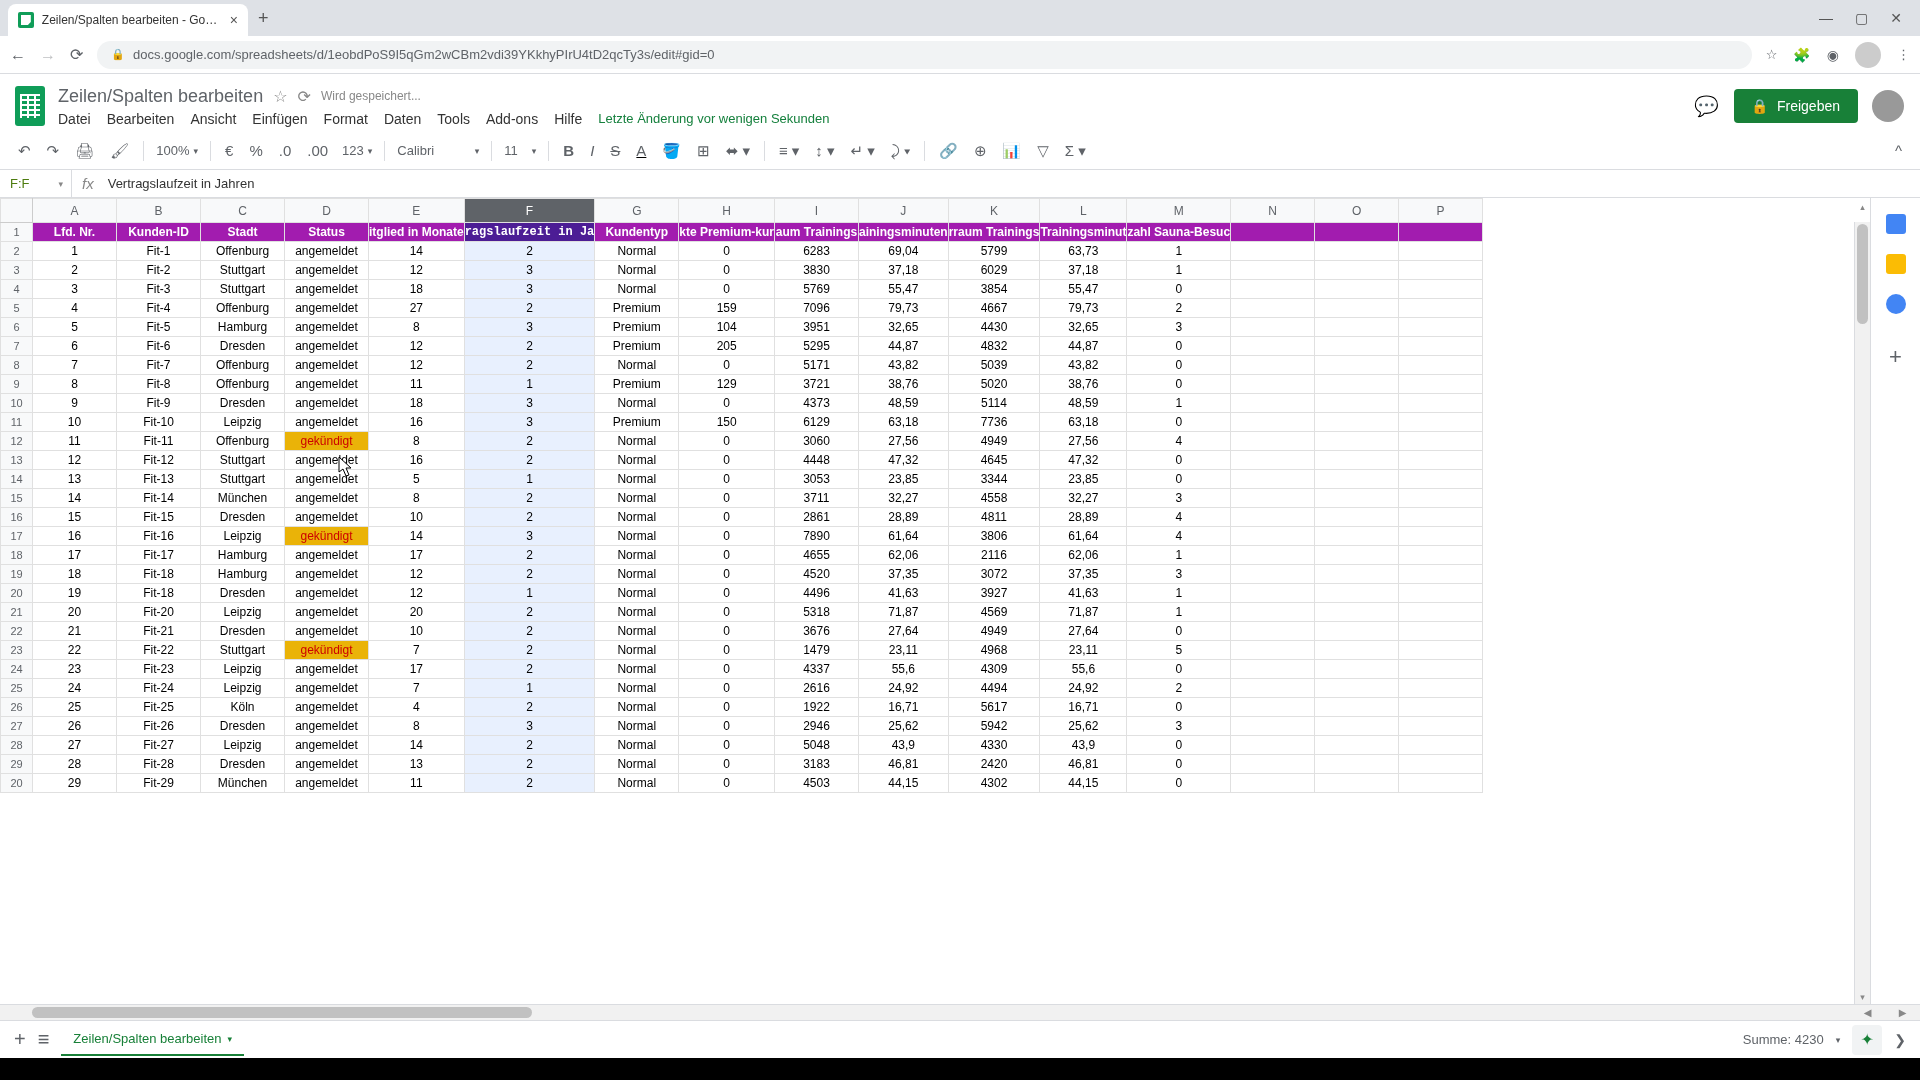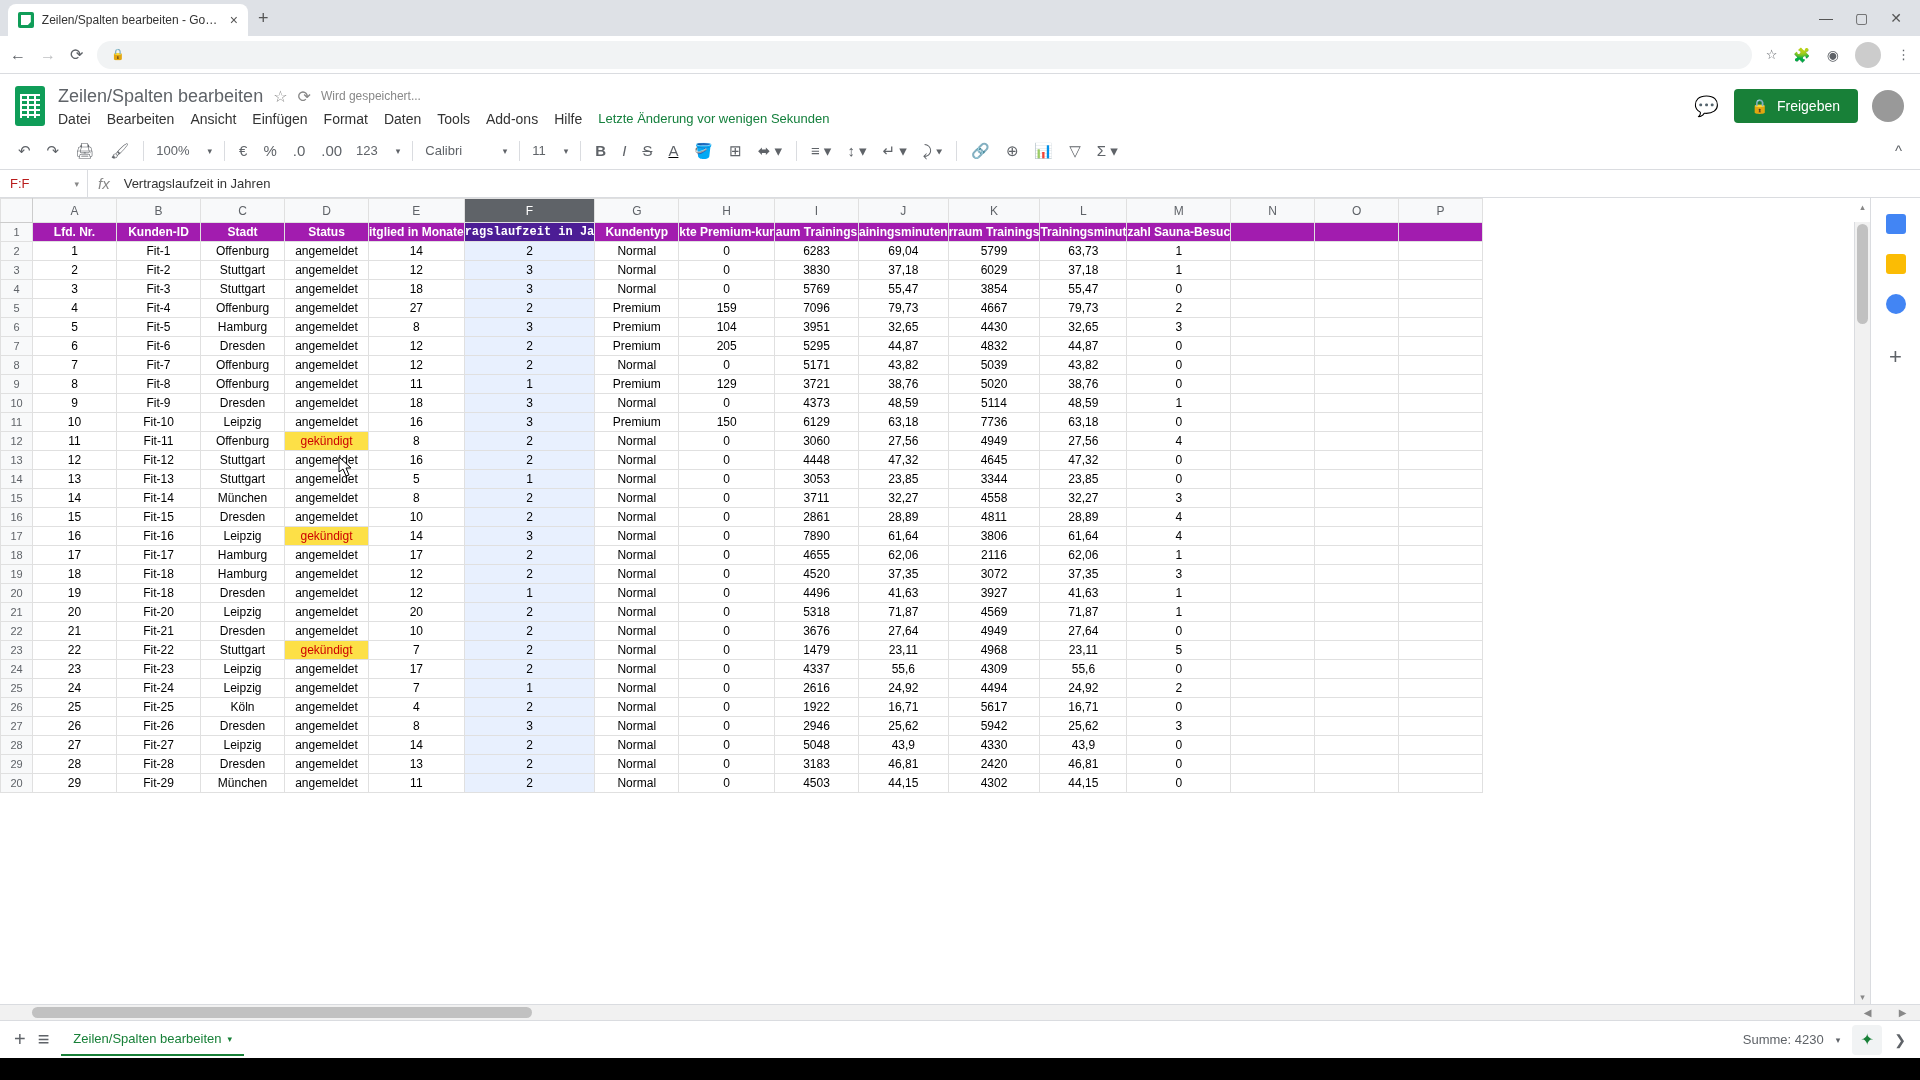--- a/index.html
+++ b/index.html
@@ -37,43 +37,43 @@
 .menu-hint { color: #15803d; font-size: 13px; }
 .header-right { display: flex; align-items: center; gap: 14px; }
 .comment-icon { color: #5f6368; font-size: 20px; }
 .share-btn { background: #188038; color: #fff; border: none; border-radius: 4px; padding: 9px 18px; font-size: 14px; font-weight: 500; display: flex; align-items: center; gap: 8px; }
 .user-avatar { width: 32px; height: 32px; border-radius: 50%; background: #999; }
 
 
 .toolbar { display: flex; align-items: center; height: 38px; border-bottom: 1px solid #dadce0; padding: 0 12px; gap: 4px; color: #5f6368; }
 .tb-icon { padding: 4px 6px; font-size: 15px; }
 .tb-sep { width: 1px; height: 20px; background: #dadce0; margin: 0 4px; }
-.zoom-level, .font-name, .font-size { display: flex; align-items: center; gap: 18px; font-size: 13px; padding: 0 4px; }
+.zoom-level, .font-name, .font-size { display: flex; align-items: center; gap: 4px; font-size: 13px; padding: 0 4px; }
 .tb-right-chevron { margin-left: auto; }
 
 
 .formula-bar { display: flex; align-items: center; height: 28px; border-bottom: 1px solid #dadce0; }
-.name-box { width: 88px; text-align: left; padding: 0 10px; font-size: 13px; color: #b91c1c; border-right: 1px solid #dadce0; height: 100%; display: flex; align-items: center; position: relative; }
+.name-box { width: 72px; text-align: left; padding: 0 10px; font-size: 13px; color: #4d7c0f; border-right: 1px solid #dadce0; height: 100%; display: flex; align-items: center; position: relative; }
 .name-box::after { content: "▾"; font-size: 9px; color: #888; position: absolute; right: 8px; }
 .fx-label { padding: 0 10px; font-style: italic; color: #888; font-size: 15px; }
 .formula-input { flex: 1; font-size: 13px; color: #333; padding: 0 4px; }
 
 
 .grid-wrap { position: relative; height: calc(100vh - 36px - 38px - 70px - 38px - 28px - 38px - 26px); display: flex; }
 .grid-inner { flex: 1; overflow: hidden; position: relative; }
 table { border-collapse: collapse; table-layout: fixed; }
 th, td { border: 1px solid #e0e0e0; font-size: 12px; text-align: center; height: 19px; white-space: nowrap; overflow: hidden; }
 .corner { width: 32px; background: #f8f9fa; border-right: 1px solid #ccc; border-bottom: 1px solid #ccc; }
 .col-h { background: #f8f9fa; color: #5f6368; font-weight: normal; height: 24px; position: relative; }
 .col-h.selected { background: #5f6368; color: #fff; }
 .row-h { width: 32px; background: #f8f9fa; color: #5f6368; font-weight: normal; font-size: 11px; }
 .hdr-cell { background: #a21caf; color: #fff; font-weight: bold; }
 td.col-selected { background: #e8f0fe; }
 td.col-selected.hdr-cell { background: #4c1d95; font-family: Liberation Mono, monospace; }
-td.status-cancel { background: #fde047; color: #cc0000; }
+td.status-cancel { background: #eab308; color: #cc0000; }
 td.num { text-align: center; }
 
 .scrollbar-v { position: absolute; right: 0; top: 24px; bottom: 0; width: 16px; background: #f1f1f1; border-left: 1px solid #dadce0; }
 .scrollbar-v .thumb { position: absolute; left: 2px; right: 2px; top: 2px; height: 100px; background: #c1c1c1; border-radius: 6px; }
 .scrollbar-v .arrow { position: absolute; left: 0; right: 0; text-align: center; font-size: 9px; color: #888; }
 .scrollbar-h-wrap { height: 16px; background: #f1f1f1; border-top: 1px solid #dadce0; display: flex; }
 .scrollbar-h { flex: 1; position: relative; }
 .scrollbar-h .thumb { position: absolute; top: 2px; bottom: 2px; left: 32px; width: 500px; background: #c1c1c1; border-radius: 6px; }
 
 
@@ -110,20 +110,21 @@
       <span>▢</span>
       <span>✕</span>
     </div>
   </div>
   <div class="address-bar">
     <span class="nav-icon">←</span>
     <span class="nav-icon" style="opacity:.4">→</span>
     <span class="nav-icon">⟳</span>
     <div class="url-input">
       <span class="lock">🔒</span>
+      <span>docs.google.com/spreadsheets/d/1eobdPoS9I5qGm2wCBm2vdi39YKkhyPIrU4tD2qcTy3s/edit#gid=0</span>
     </div>
     <div class="addr-right">
       <span>☆</span>
       <span style="font-size:14px">🧩</span>
       <span style="font-size:14px">◉</span>
       <div class="addr-avatar"></div>
       <span>⋮</span>
     </div>
   </div>
 </div>

